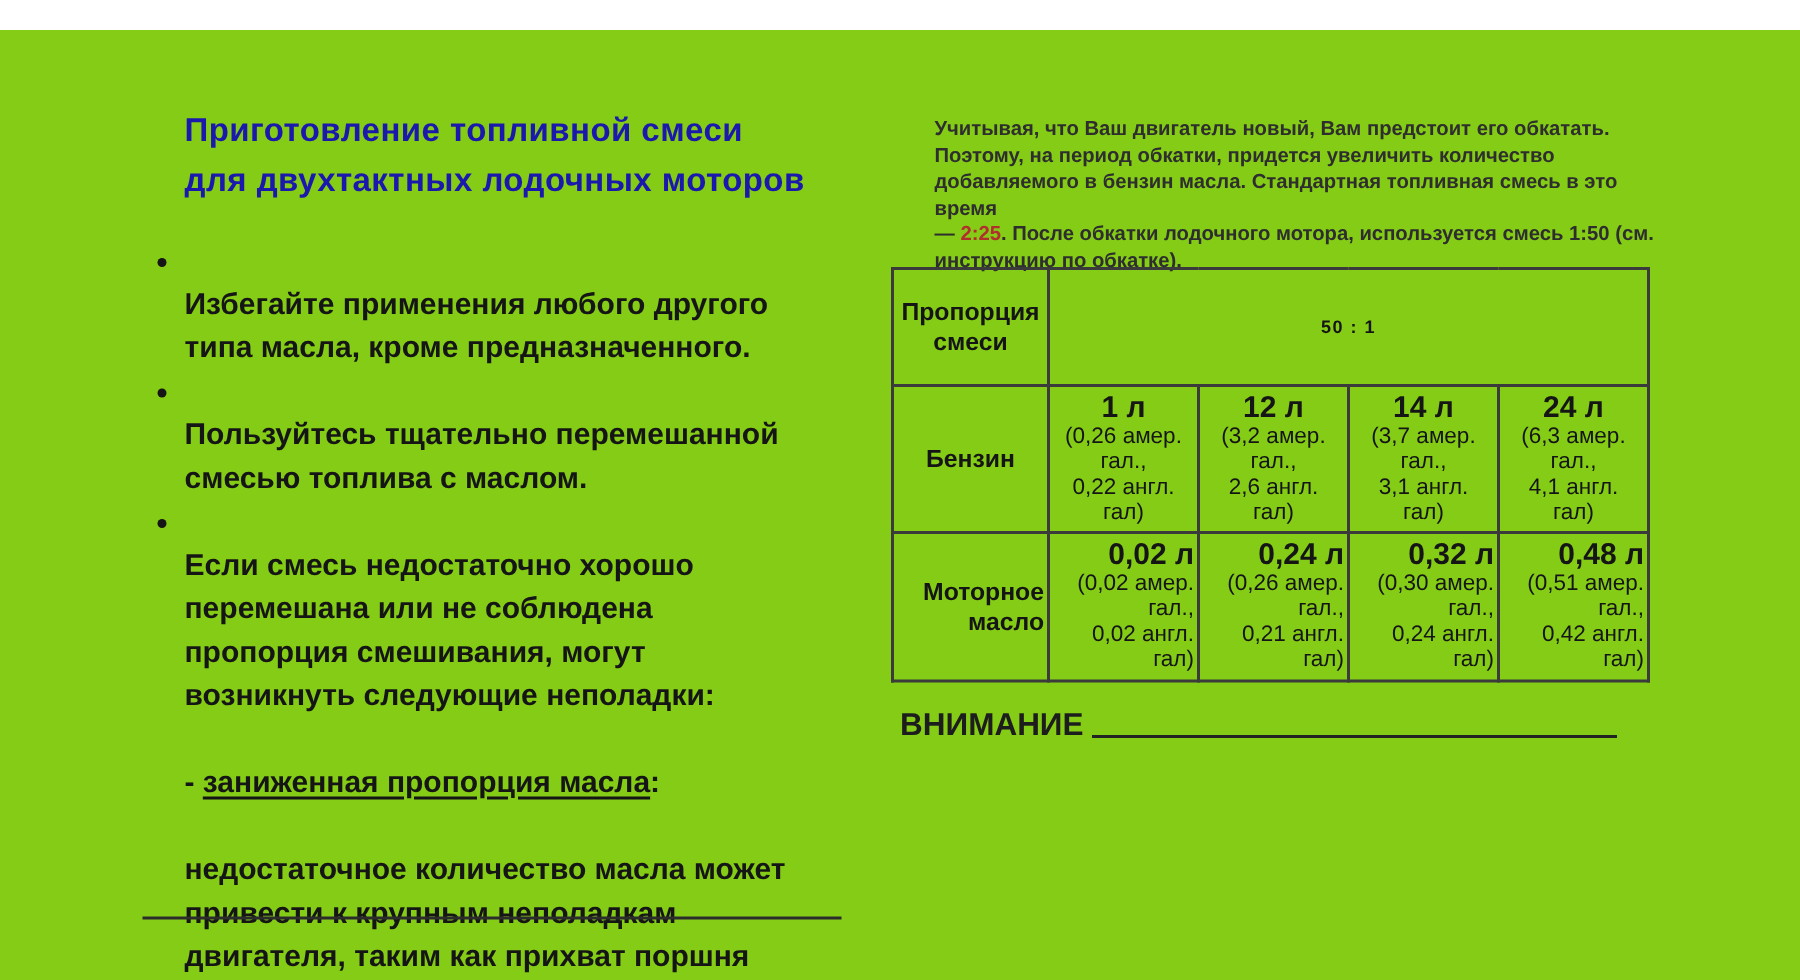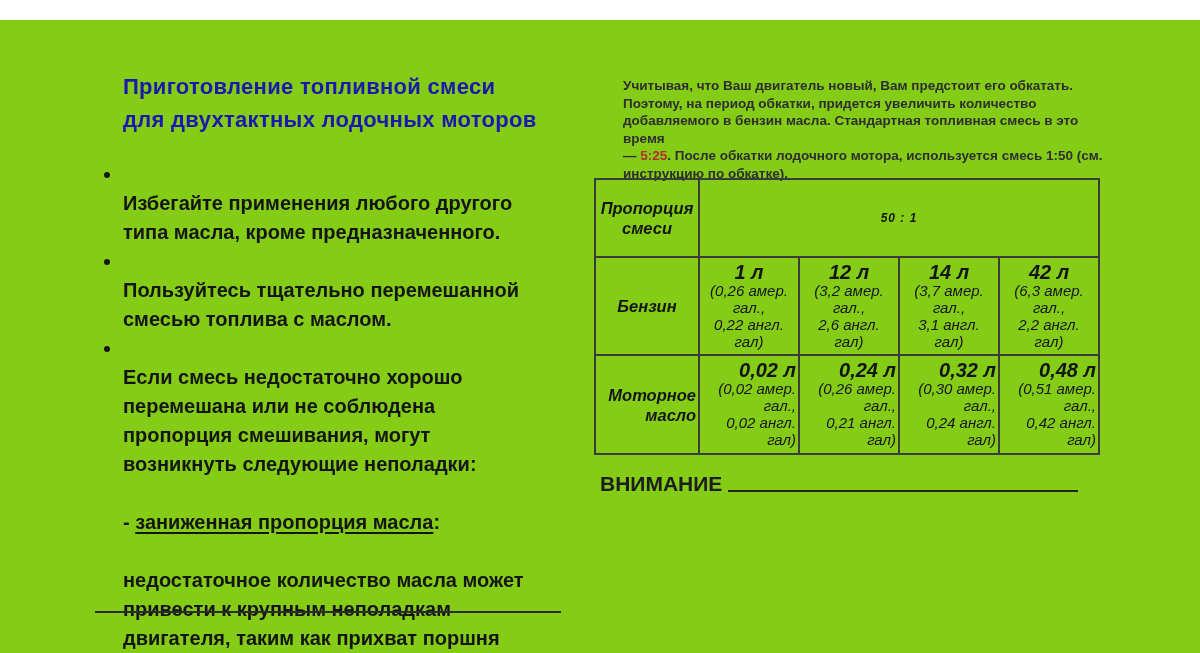--- a/index.html
+++ b/index.html
@@ -28,21 +28,21 @@
   
   .note{
     position:absolute;left:623px;top:57px;width:500px;
     font-size:13.5px;font-weight:bold;line-height:17.5px;color:#2e2e2e;
     white-space:pre-line;
   }
   .red{color:#b12f2c;}
   
   .fuel-table{
     position:absolute;left:594px;top:158px;width:504px;
-    border-collapse:collapse;table-layout:fixed;text-align:center;color:#151515;font-style:italic;
+    border-collapse:collapse;table-layout:fixed;text-align:center;color:#151515;
   }
   .fuel-table td{border:2px solid #3b3b3b;padding:1px 2px;vertical-align:middle;}
   .r1 td{height:74px;}
   .r2 td{height:94px;}
   .r3 td{height:95px;text-align:right;}
   .hdr{font-weight:bold;font-size:16.5px;white-space:pre-line;line-height:20px;}
   .ratio{font-size:12px;letter-spacing:1px;}
   .amt{font-weight:bold;font-size:20px;line-height:19px;}
   .det{font-size:15px;font-weight:normal;line-height:17px;white-space:pre-line;}
   
@@ -81,21 +81,21 @@
       
       
     </li>
   </ul>
 
   <div class="left-rule"></div>
 
   <div class="note"><span>Учитывая, что Ваш двигатель новый, Вам предстоит его обкатать.
 Поэтому, на период обкатки, придется увеличить количество
 добавляемого в бензин масла. Стандартная топливная смесь в это время
-— </span><span class="red">5:25</span><span>. После обкатки лодочного мотора, используется смесь 1:50 (см.
+— </span><span class="red">2:25</span><span>. После обкатки лодочного мотора, используется смесь 1:50 (см.
 инструкцию по обкатке).</span></div>
 
   <table class="fuel-table">
     <colgroup>
         <col style="width:104px">
         <col style="width:100px">
         <col style="width:100px">
         <col style="width:100px">
         <col style="width:100px">
       </colgroup>
@@ -122,24 +122,24 @@
 гал)</div>
       </td>
       <td>
         <div class="amt">14 л</div>
         <div class="det">(3,7 амер.
 гал.,
 3,1 англ.
 гал)</div>
       </td>
       <td>
-        <div class="amt">42 л</div>
+        <div class="amt">24 л</div>
         <div class="det">(6,3 амер.
 гал.,
-2,2 англ.
+4,1 англ.
 гал)</div>
       </td>
     </tr>
     <tr class="r3">
       <td class="hdr">Моторное
 масло</td>
       <td>
         <div class="amt">0,02 л</div>
         <div class="det">(0,02 амер.
 гал.,

